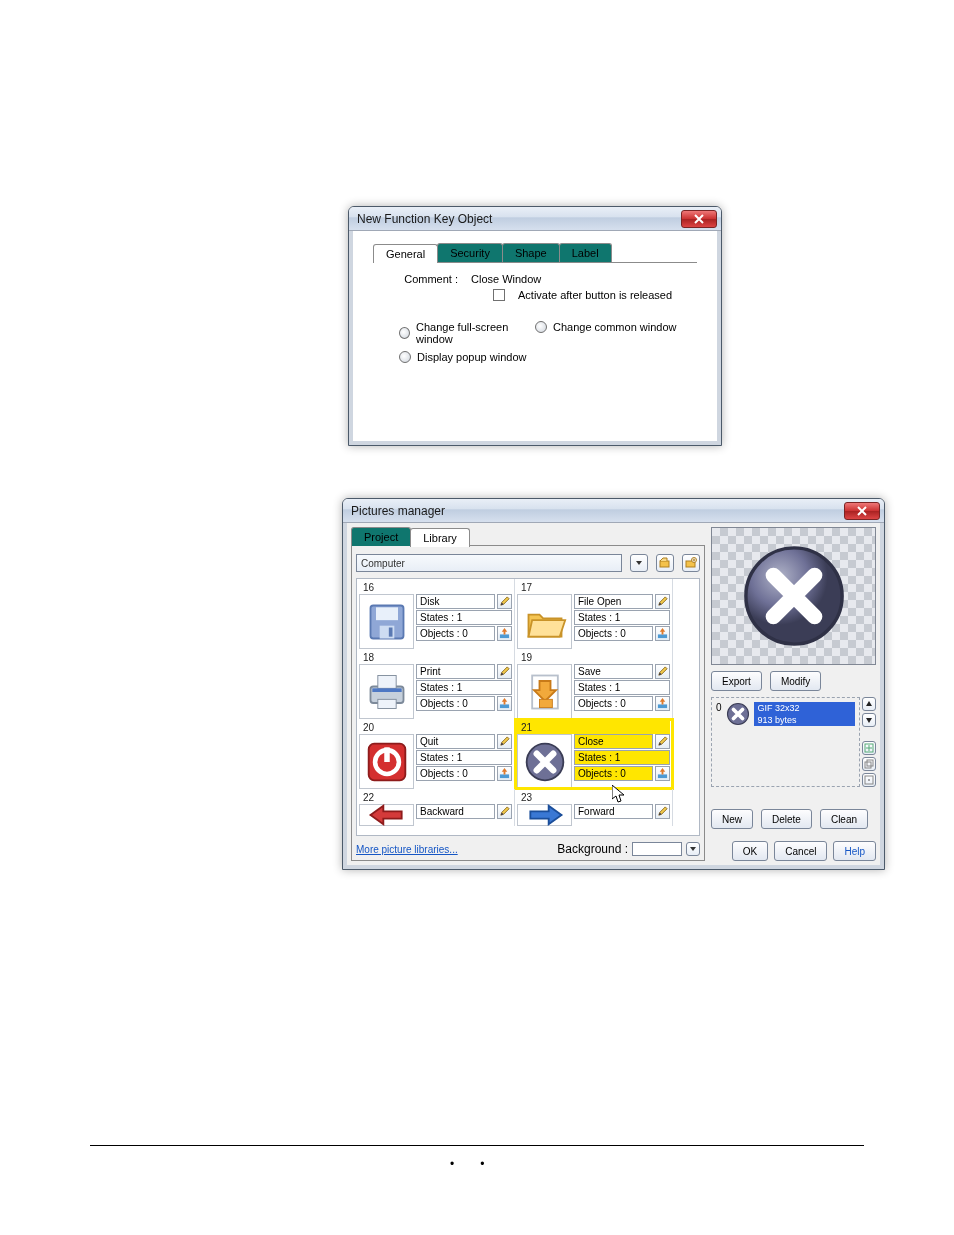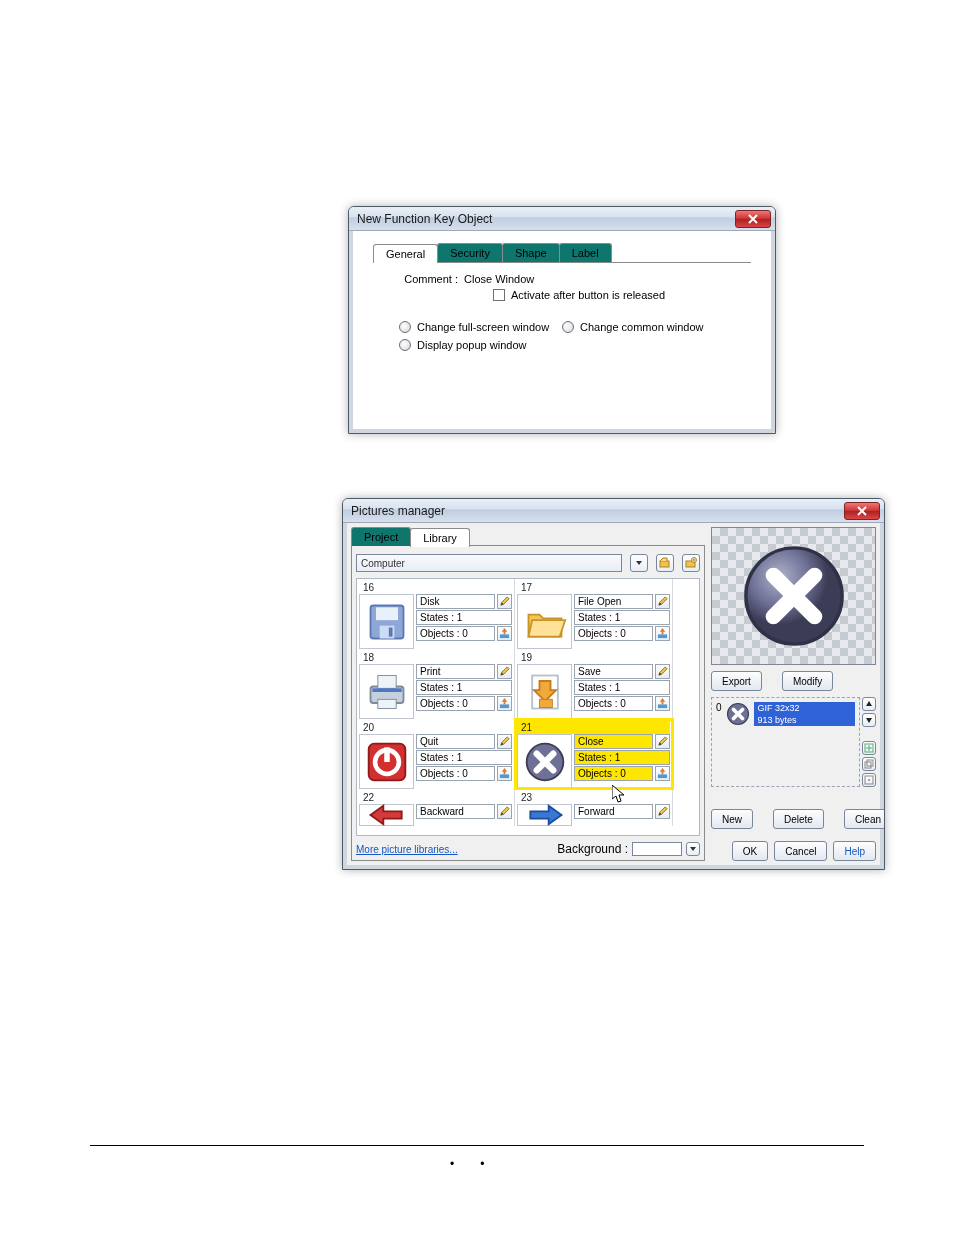--- a/index.html
+++ b/index.html
@@ -35,23 +35,23 @@
   
   .tabs { display: flex; border-bottom: 1px solid #8b8b8b; margin-bottom: 10px; }
   .tab {
     padding: 3px 12px; border: 1px solid #8b8b8b; border-bottom: none;
     margin-right: -1px; background: #0f766e; font-size: 11px; cursor: pointer;
     border-radius: 3px 3px 0 0;
   }
   .tab.active { background: #fff; position: relative; top: 1px; }
 
   
-  #dlg1 { left: 348px; top: 206px; width: 428px; }
+  #dlg1 { left: 348px; top: 206px; width: 374px; }
   #dlg1 .body { background:#fff; padding: 8px 16px 22px 16px; }
-  .formrow { display: flex; align-items: center; margin: 4px 0; gap: 6px; }
+  .formrow { display: flex; align-items: center; margin: 4px 0; gap: 13px; }
   .formrow .lbl { width: 85px; text-align: right; }
   .ck { width:12px; height:12px; border:1px solid #707070; background:#fff; display:inline-block; }
   .radio {
     width:12px; height:12px; border:1px solid #707070; border-radius:50%;
     background: radial-gradient(circle at 40% 40%, #fff, #cfd5dd);
     display:inline-flex; align-items:center; justify-content:center;
   }
   .radio.on::after { content:""; width:5px; height:5px; border-radius:50%; background:#2563b8; }
   .radiorow { display:flex; gap:6px; align-items:center; margin: 6px 0; }
   .cols { display:flex; }
@@ -92,21 +92,21 @@
   
   .rightpane { width:165px; display:flex; flex-direction:column; }
   .preview {
     height:138px; border:1px solid #808794;
     background:
       linear-gradient(45deg,#c6cad1 25%,transparent 25%,transparent 75%,#c6cad1 75%),
       linear-gradient(45deg,#c6cad1 25%,#e7e9ee 25%,#e7e9ee 75%,#c6cad1 75%);
     background-size: 16px 16px; background-position: 0 0, 8px 8px;
     display:flex; align-items:center; justify-content:center; position:relative;
   }
-  .btnrow { display:flex; gap:20px; margin:6px 0;text-align:center; }
+  .btnrow { display:flex; gap:8px; margin:6px 0;text-align:center; }
   .stdbtn {
     height:20px; padding:0 10px; border:1px solid #7a8699; border-radius:3px;
     background:linear-gradient(#fdfdfe,#e2e8f1); font-size:10px; display:inline-flex; align-items:center; cursor:pointer;
   }
   .stdbtn.help { color:#1556c5; }
   .statesbox { border:1px dashed #9aa3b0; flex:1; position:relative; min-height:90px; }
   .statehdr { background:#2f62d7; color:#fff; font-size:9px; padding:1px 4px; }
   .staterow { display:flex; gap:4px; padding:4px; align-items:flex-start; }
 
   

